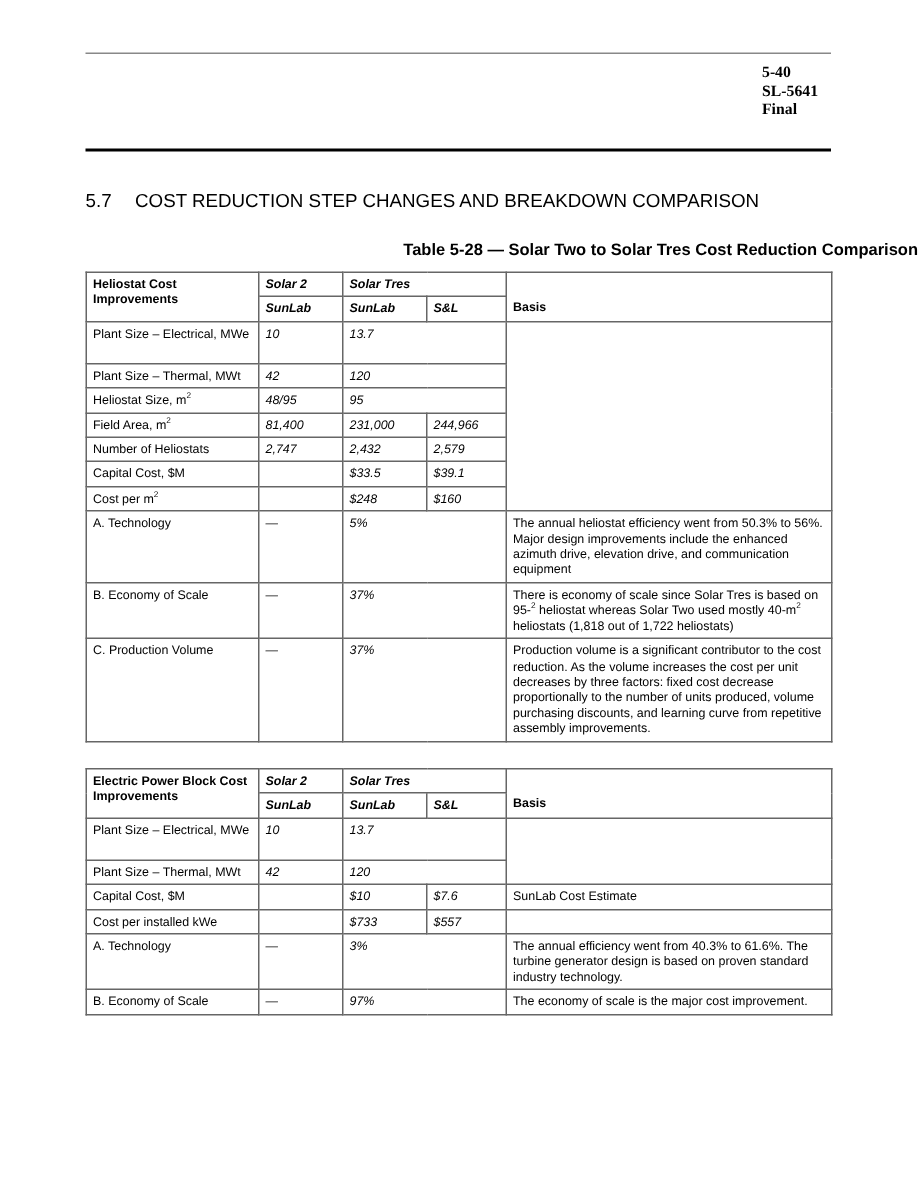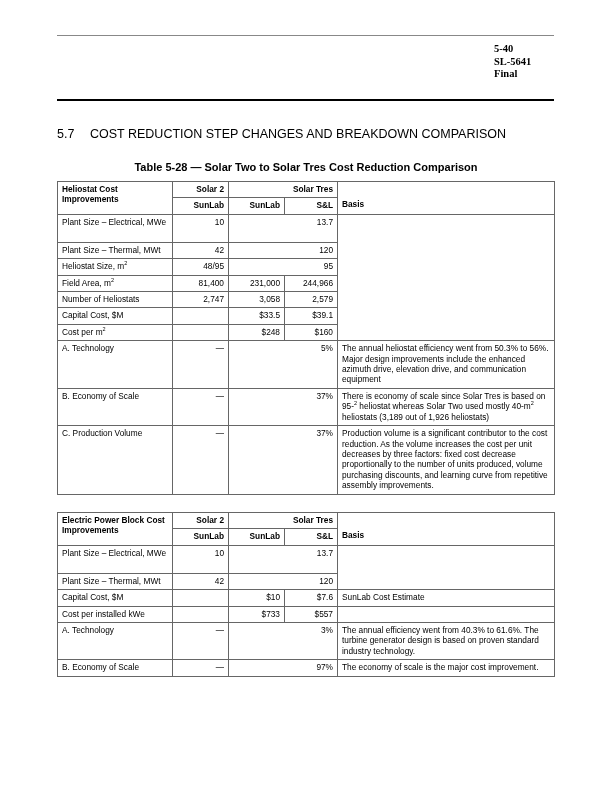--- a/index.html
+++ b/index.html
@@ -1,28 +1,28 @@
 <!DOCTYPE html>
 <html><head>
 <meta charset="utf-8">
 <style>
   html, body { margin:0; padding:0; background:#ffffff; }
   body { width:612px; height:792px; position:relative; overflow:hidden;
          font-family:"Liberation Sans", sans-serif; color:#000; }
   .rule-top { position:absolute; left:57px; top:35px; width:497px; height:0; border-top:1px solid #888; }
-  .hdr { position:absolute; left:494px; top:43px; font-family:"Liberation Serif", serif;
+  .hdr { position:absolute; left:508px; top:43px; font-family:"Liberation Serif", serif;
          font-weight:bold; font-size:10.5px; line-height:12.5px; }
   .rule-bot { position:absolute; left:57px; top:99px; width:497px; height:0; border-top:2.5px solid #000; }
   .section { position:absolute; left:57px; top:127px; font-weight:normal; font-size:12.5px; }
   .section .num { display:inline-block; width:33px; }
-  .tcap { position:absolute; left:0; width:612px; top:161px; text-align:center; font-weight:bold; font-size:11px; }
+  .tcap { position:absolute; left:0; width:612px; top:161px; text-align:right; font-weight:bold; font-size:11px; }
   table { position:absolute; left:57px; width:497px; border-collapse:collapse; table-layout:fixed;
           font-size:8.3px; line-height:10.4px; }
   td { border:1px solid #666; padding:2px 4px 3px 4px; vertical-align:top; }
-  td.c { text-align:right; }
+  td.c { text-align:left;font-style:italic; }
   td.b { font-weight:bold;margin-top:20px; }
   #t1 { top:181px; }
   #t2 { top:512px; }
   sup { font-size:5.5px; line-height:0; vertical-align:4px; }
 </style>
 </head>
 <body>
 
 <div class="rule-top"></div>
 <div class="hdr">
@@ -76,21 +76,21 @@
   </tr>
   <tr>
     <td><span>Field Area, m</span><sup>2</sup></td>
     <td class="c">81,400</td>
     <td class="c">231,000</td>
     <td class="c">244,966</td>
   </tr>
   <tr>
     <td>Number of Heliostats</td>
     <td class="c">2,747</td>
-    <td class="c">3,058</td>
+    <td class="c">2,432</td>
     <td class="c">2,579</td>
   </tr>
   <tr>
     <td>Capital Cost, $M</td>
     <td class="c"></td>
     <td class="c">$33.5</td>
     <td class="c">$39.1</td>
   </tr>
   <tr>
     <td><span>Cost per m</span><sup>2</sup></td>
@@ -101,21 +101,21 @@
   <tr>
     <td>A. Technology</td>
     <td class="c">—</td>
     <td class="c" colspan="2">5%</td>
     <td>The annual heliostat efficiency went from 50.3% to 56%. Major design improvements include the enhanced azimuth drive, elevation drive, and communication equipment</td>
   </tr>
   <tr>
     <td>B. Economy of Scale</td>
     <td class="c">—</td>
     <td class="c" colspan="2">37%</td>
-    <td><span>There is economy of scale since Solar Tres is based on 95-</span><sup>2</sup><span> heliostat whereas Solar Two used mostly 40-m</span><sup>2</sup><span> heliostats (3,189 out of 1,926 heliostats)</span></td>
+    <td><span>There is economy of scale since Solar Tres is based on 95-</span><sup>2</sup><span> heliostat whereas Solar Two used mostly 40-m</span><sup>2</sup><span> heliostats (1,818 out of 1,722 heliostats)</span></td>
   </tr>
   <tr>
     <td>C. Production Volume</td>
     <td class="c">—</td>
     <td class="c" colspan="2">37%</td>
     <td>Production volume is a significant contributor to the cost reduction. As the volume increases the cost per unit decreases by three factors: fixed cost decrease proportionally to the number of units produced, volume purchasing discounts, and learning curve from repetitive assembly improvements.</td>
   </tr>
 </tbody>
   </table>
 

